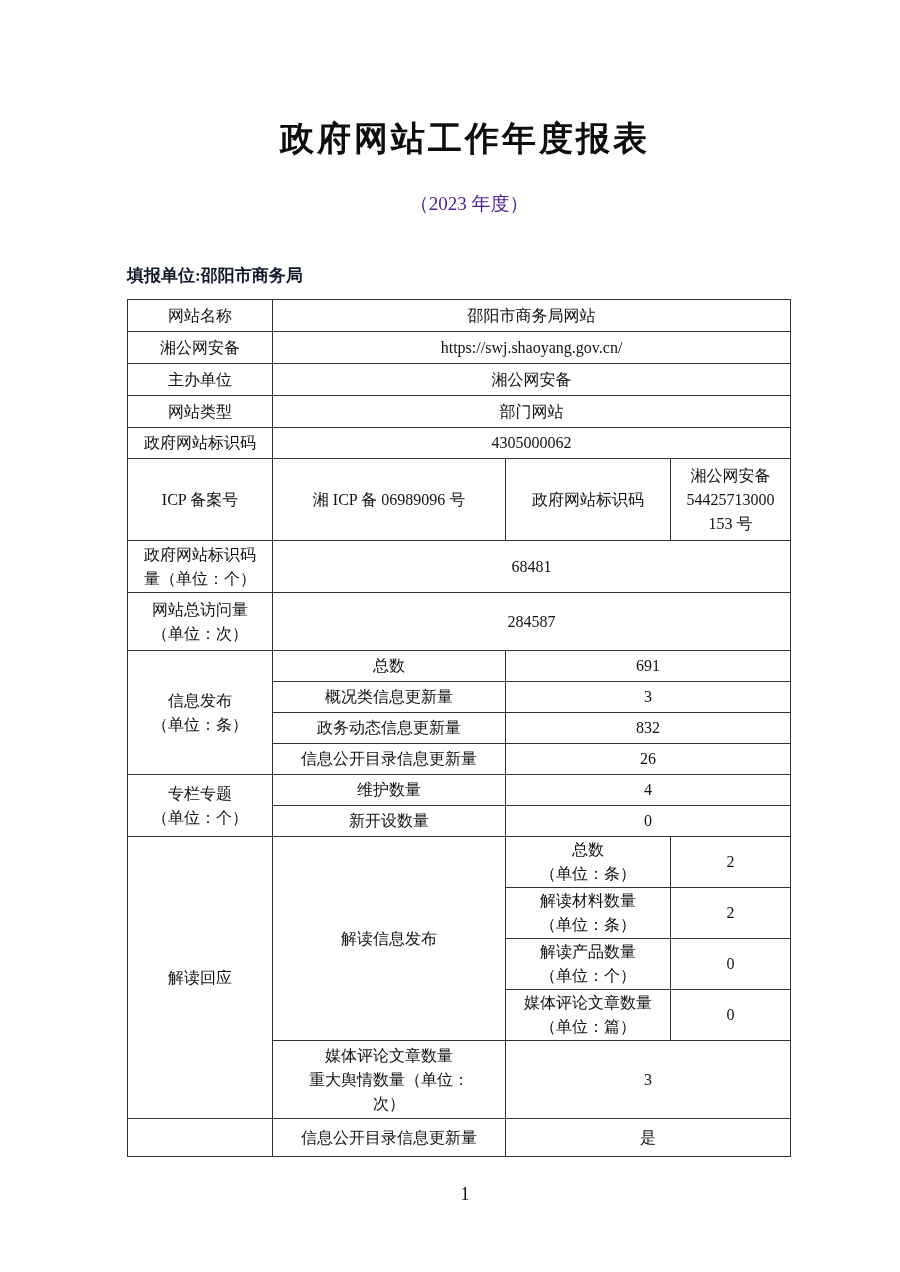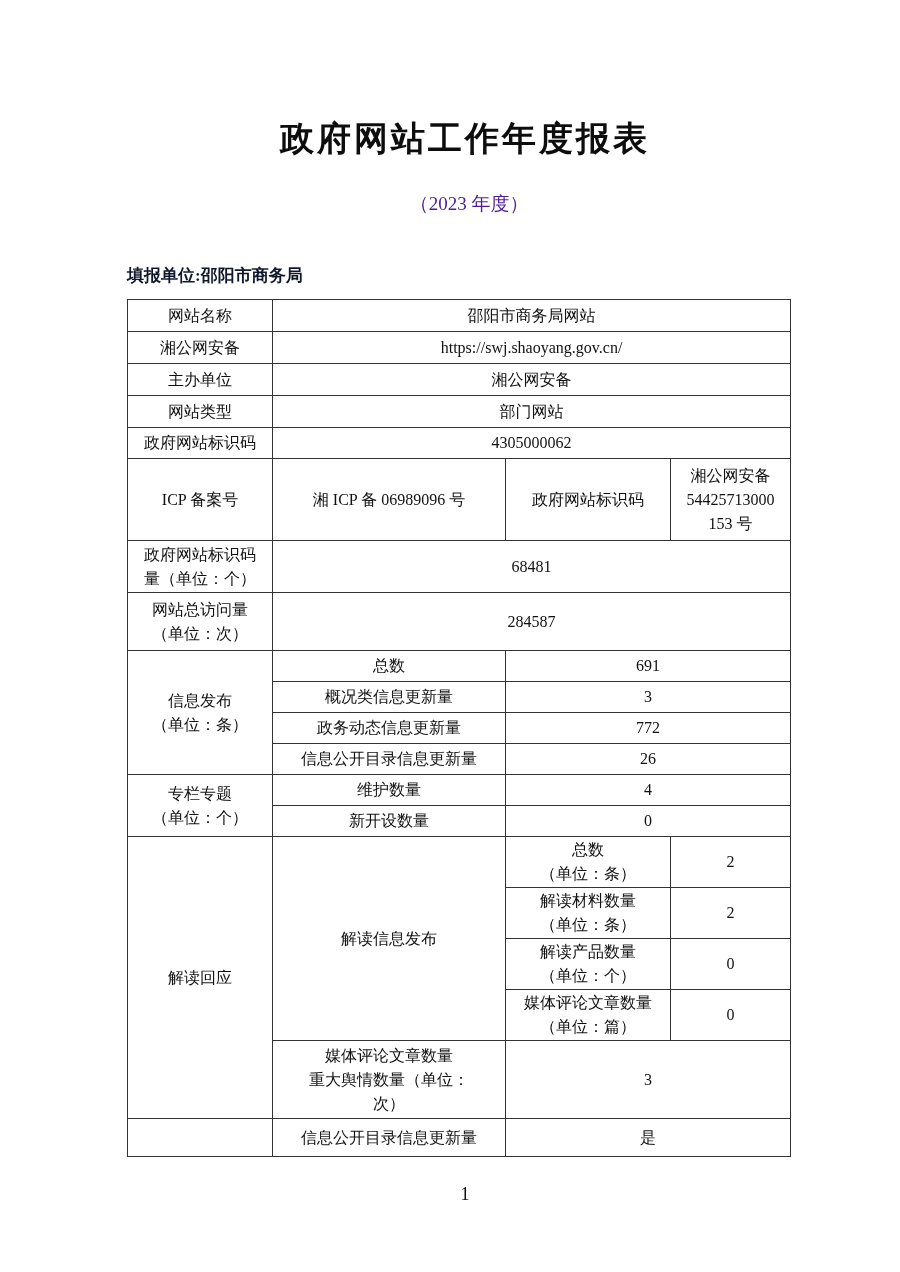--- a/index.html
+++ b/index.html
@@ -143,21 +143,21 @@
 （单位：条）</td>
         <td>总数</td>
         <td colspan="2">691</td>
       </tr>
       <tr class="h31">
         <td>概况类信息更新量</td>
         <td colspan="2">3</td>
       </tr>
       <tr class="h31">
         <td>政务动态信息更新量</td>
-        <td colspan="2">772</td>
+        <td colspan="2">832</td>
       </tr>
       <tr class="h31">
         <td>信息公开目录信息更新量</td>
         <td colspan="2">26</td>
       </tr>
       <tr class="h31">
         <td rowspan="2">专栏专题
 （单位：个）</td>
         <td>维护数量</td>
         <td colspan="2">4</td>

